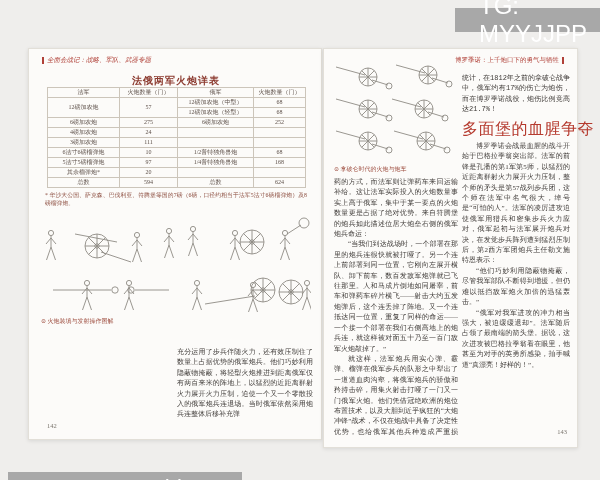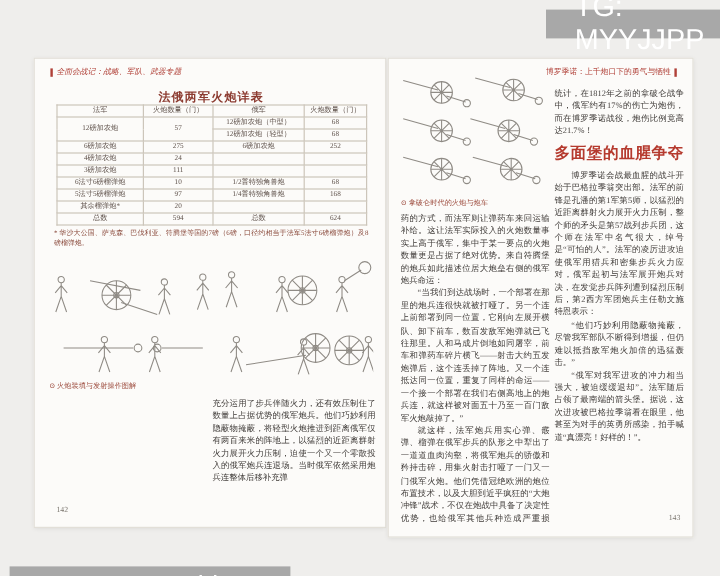--- a/index.html
+++ b/index.html
@@ -27,21 +27,21 @@
   .footnote{position:absolute;left:16px;top:143px;width:262px;font-size:5.8px;line-height:7.5px;
     color:#8a4a3c;text-align:justify;}
   .figure-wrap{position:absolute;}
   svg.lineart{display:block;}
   svg.lineart *{stroke:#8f8b85;stroke-width:.9;fill:none;}
   .fig-caption{position:absolute;font-size:6px;color:#9c4a3c;white-space:nowrap;}
   .col{position:absolute;overflow:hidden;font-size:7px;line-height:10.4px;color:#3f3b38;}
   .para{margin:0;text-indent:2em;text-align:justify;}
   .noindent{text-indent:0;}
   .pagenum{position:absolute;font-size:6.5px;color:#7a756e;}
-  .section-heading{position:absolute;font-size:13px;font-weight:bold;color:#b53a2e;
+  .section-heading{position:absolute;font-size:16px;font-weight:normal;color:#b53a2e;
     letter-spacing:.5px;white-space:nowrap;}
   .watermark{
     position:absolute;background:#a8a8a8;color:#ffffff;
     font-family:"Liberation Sans","DejaVu Sans",sans-serif;
     display:flex;align-items:center;}
   #wm-top{left:455px;top:8px;width:131px;height:24px;font-size:24px;padding-left:24px;}
   #wm-bottom{left:8px;top:440px;width:224px;height:32px;font-size:22px;padding-left:10px;margin-top:32px;}
 </style>
 </head>
 <body>
@@ -165,21 +165,21 @@
         <use href="#wh" transform="translate(66,-10)"></use>
         <use href="#wh" transform="translate(94,-8)"></use>
         <use href="#man" transform="translate(56,2)"></use>
         <use href="#man" transform="translate(110,0)"></use>
         <use href="#man" transform="translate(130,2)"></use>
       </g>
     </svg>
   </div>
   <div class="fig-caption" style="left:12px;top:268px;">⊙ 火炮装填与发射操作图解</div>
 
-  <div class="col" style="left:148px;top:282px;width:136px;height:92px;">
+  <div class="col" style="left:148px;top:298px;width:136px;height:92px;">
       <p class="para noindent">充分运用了步兵伴随火力，还有效压制住了数量上占据优势的俄军炮兵。他们巧妙利用隐蔽物掩蔽，将轻型火炮推进到距离俄军仅有两百来米的阵地上，以猛烈的近距离群射火力展开火力压制，迫使一个又一个零散投入的俄军炮兵连退场。当时俄军依然采用炮兵连整体后移补充弹</p>
     </div>
 
   <div class="pagenum" style="left:18px;top:373px;">142</div>
 </div>
 
 <div class="page" id="right-page">
   <div class="runhead" id="right-runhead"><span>博罗季诺：上千炮口下的勇气与牺牲</span><span class="bar"></span></div>
 
   <div class="figure-wrap" style="left:8px;top:12px;">
@@ -202,21 +202,21 @@
     </svg>
   </div>
   <div class="fig-caption" style="left:10px;top:116px;">⊙ 拿破仑时代的火炮与炮车</div>
 
   <div class="col" style="left:10px;top:128px;width:124px;height:258px;">
       <p class="para noindent">药的方式，而法军则让弹药车来回运输补给。这让法军实际投入的火炮数量事实上高于俄军，集中于某一要点的火炮数量更是占据了绝对优势。来自符腾堡的炮兵如此描述位居大炮垒右侧的俄军炮兵命运：</p>
       <p class="para quote">“当我们到达战场时，一个部署在那里的炮兵连很快就被打哑了。另一个连上前部署到同一位置，它刚向左展开横队、卸下前车，数百发敌军炮弹就已飞往那里。人和马成片倒地如同屠宰，前车和弹药车碎片横飞——射击大约五发炮弹后，这个连丢掉了阵地。又一个连抵达同一位置，重复了同样的命运——一个接一个部署在我们右侧高地上的炮兵连，就这样被对面五十乃至一百门敌军火炮敲掉了。”</p>
       <p class="para">就这样，法军炮兵用实心弹、霰弹、榴弹在俄军步兵的队形之中犁出了一道道血肉沟壑，将俄军炮兵的骄傲和矜持击碎，用集火射击打哑了一门又一门俄军火炮。他们凭借冠绝欧洲的炮位布置技术，以及大胆到近乎疯狂的“大炮冲锋”战术，不仅在炮战中具备了决定性优势，也给俄军其他兵种造成严重损失。根据俄国方面的</p>
     </div>
 
-  <div class="col" style="left:138px;top:24px;width:108px;height:44px;">
+  <div class="col" style="left:138px;top:24px;width:108px;height:44px;font-family:Liberation Mono, monospace;">
       <p class="para noindent">统计，在1812年之前的拿破仑战争中，俄军约有17%的伤亡为炮伤，而在博罗季诺战役，炮伤比例竟高达21.7%！</p>
     </div>
   <div class="section-heading" style="left:138px;top:70px;">多面堡的血腥争夺</div>
   <div class="col" style="left:138px;top:92px;width:108px;height:282px;">
       <p class="para">博罗季诺会战最血腥的战斗开始于巴格拉季翁突出部。法军的前锋是孔潘的第1军第5师，以猛烈的近距离群射火力展开火力压制，整个师的矛头是第57战列步兵团，这个师在法军中名气很大，绰号是“可怕的人”。法军的凌厉进攻迫使俄军用猎兵和密集步兵火力应对，俄军起初与法军展开炮兵对决，在发觉步兵阵列遭到猛烈压制后，第2西方军团炮兵主任勒文施特恩表示：</p>
       <p class="para quote">“他们巧妙利用隐蔽物掩蔽，尽管我军部队不断得到增援，但仍难以抵挡敌军炮火加倍的迅猛轰击。”</p>
       <p class="para quote">“俄军对我军进攻的冲力相当强大，被迫缓缓退却”。法军随后占领了最南端的箭头堡。据说，这次进攻被巴格拉季翁看在眼里，他甚至为对手的英勇所感染，拍手喊道“真漂亮！好样的！”。</p>
     </div>
 
   <div class="pagenum" style="right:10px;top:379px;">143</div>

